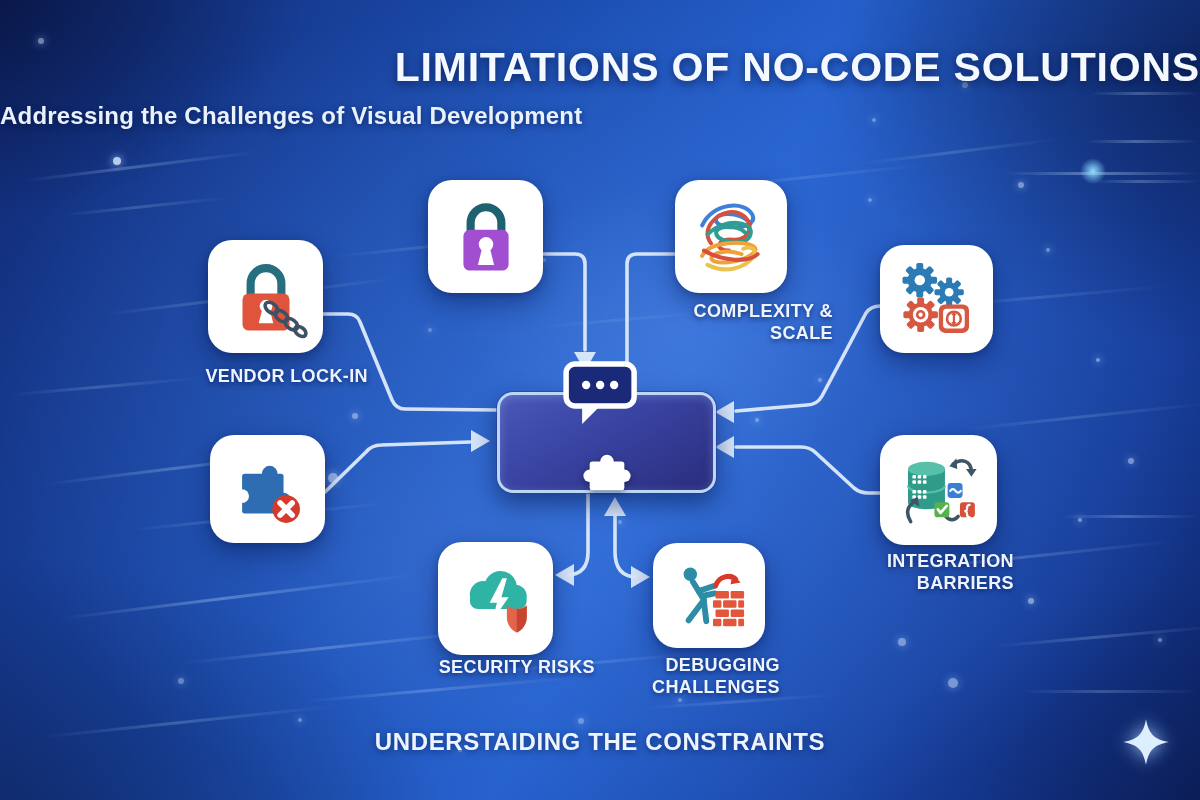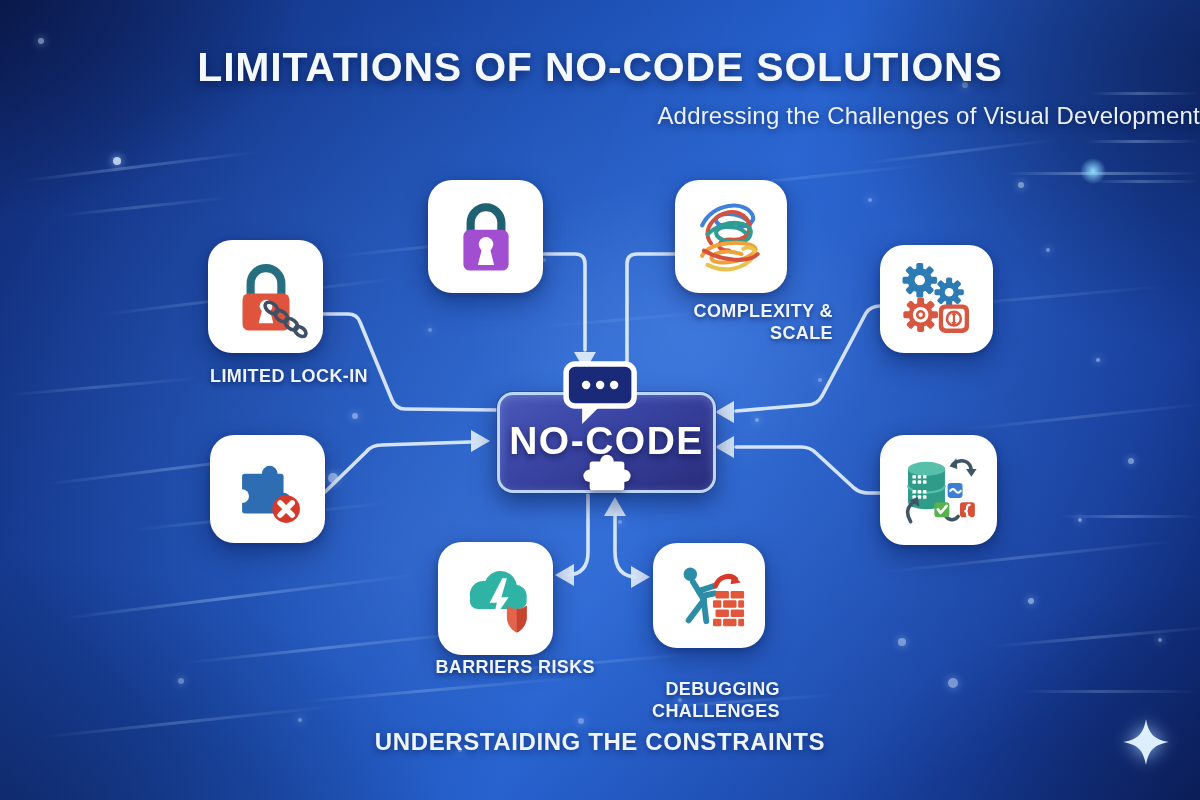--- a/index.html
+++ b/index.html
@@ -16,24 +16,24 @@
   .streak{position:absolute;height:3px;border-radius:2px;filter:blur(.6px);
     background:linear-gradient(90deg,rgba(255,255,255,0),rgba(190,220,255,.9) 45%,rgba(255,255,255,0));}
   .dot{position:absolute;border-radius:50%;background:#d5e7ff;box-shadow:0 0 7px 2px rgba(160,200,255,.55);}
   .glow{position:absolute;border-radius:50%;pointer-events:none;}
   .card{position:absolute;background:#fff;border-radius:24px;
     box-shadow:0 10px 26px rgba(2,18,70,.40), 0 2px 6px rgba(2,18,70,.25);
     display:flex;align-items:center;justify-content:center;}
   .card svg{width:80%;height:80%;}
   .nlabel{position:absolute;color:#eef4fe;font-weight:bold;font-size:18px;line-height:1.22;
     text-align:right;letter-spacing:.4px;text-shadow:0 2px 5px rgba(3,18,70,.6);}
-  .title{position:absolute;left:0;right:0;top:44px;text-align:center;color:#f4f8ff;
+  .title{position:absolute;left:0;right:0;top:44px;text-align:right;color:#f4f8ff;
     font-size:41px;font-weight:bold;letter-spacing:.8px;text-shadow:0 3px 10px rgba(3,15,60,.65);}
-  .subtitle{position:absolute;left:0;right:0;top:102px;text-align:right;color:#e9f1fd;
-    font-size:24px;font-weight:normal;letter-spacing:.2px;text-shadow:0 2px 7px rgba(3,15,60,.55);}
+  .subtitle{position:absolute;left:0;right:0;top:102px;text-align:left;color:#e9f1fd;
+    font-size:24px;font-weight:bold;letter-spacing:.2px;text-shadow:0 2px 7px rgba(3,15,60,.55);}
   .caption{position:absolute;left:0;right:0;top:728px;text-align:center;color:#eef4fe;
     font-size:24px;font-weight:bold;letter-spacing:.6px;text-shadow:0 2px 7px rgba(3,15,60,.55);}
   .center-node{position:absolute;left:497px;top:392px;width:213px;height:95px;border-radius:16px;
     background:linear-gradient(150deg,#4a58b8 0%,#3a45a4 40%,#2a2d7c 100%);
     border:3px solid #bcd6f7;box-shadow:0 0 0 1px rgba(40,60,140,.6), 0 10px 24px rgba(2,14,60,.5), inset 0 2px 10px rgba(190,215,255,.25);
     display:flex;align-items:center;justify-content:center;}
   .node-text{color:#fff;font-size:39px;font-weight:bold;letter-spacing:1.5px;
     text-shadow:0 3px 6px rgba(8,12,50,.55);padding-bottom:4px;}
   .bubble{position:absolute;left:50%;top:-37px;transform:translateX(-58%);width:86px;height:72px;}
   .node-puzzle{position:absolute;left:50%;bottom:-8px;transform:translateX(-50%);width:58px;height:52px;
@@ -139,21 +139,21 @@
       <circle cx="50" cy="61" r="7" fill="#fff"></circle>
       <path d="M46,64 L42,80 H58 L54,64 Z" fill="#fff"></path>
       <g fill="none" stroke="#3f5064" stroke-width="4">
         <ellipse cx="56" cy="63" rx="8" ry="5" transform="rotate(38 56 63)"></ellipse>
         <ellipse cx="67" cy="72" rx="8" ry="5" transform="rotate(38 67 72)"></ellipse>
         <ellipse cx="78" cy="81" rx="8" ry="5" transform="rotate(38 78 81)"></ellipse>
         <ellipse cx="88" cy="89" rx="7" ry="4.5" transform="rotate(38 88 89)"></ellipse>
       </g>
     </svg>
   </div>
-  <div class="nlabel" style="left:168px;top:366px;width:200px">LIMITED LOCK-IN</div>
+  <div class="nlabel" style="left:168px;top:366px;width:200px">VENDOR LOCK-IN</div>
 
   <div class="card" style="left:428px;top:180px;width:115px;height:113px">
     <svg viewBox="0 0 100 100">
       <path d="M33,48 V35 a17,17 0 0 1 34,0 V48" fill="none" stroke="#1e6272" stroke-width="9"></path>
       <rect x="25" y="43" width="50" height="45" rx="7" fill="#a14fd0"></rect>
       <circle cx="50" cy="59" r="8" fill="#fff"></circle>
       <path d="M46,62 L41,82 H59 L54,62 Z" fill="#fff"></path>
     </svg>
   </div>
 
@@ -239,21 +239,21 @@
         <circle cx="36" cy="46" r="15"></circle>
           <circle cx="55" cy="38" r="18"></circle>
           <circle cx="71" cy="48" r="13"></circle>
         <rect x="21" y="44" width="63" height="18" rx="9"></rect>
       </g>
       <path d="M57,28 L43,55 h8 l-5,20 L64,49 h-8 l6,-21 z" fill="#fff"></path>
       <path d="M62,58 c7,5 15,5 22,0 l0,13 c0,10 -8,16 -11,17 c-3,-1 -11,-7 -11,-17 z" fill="#e2644a"></path>
       <path d="M73,61.7 c4,0.6 8,-0.2 11,-3.7 l0,13 c0,10 -8,16 -11,17 z" fill="#c74530"></path>
     </svg>
   </div>
-  <div class="nlabel" style="left:395px;top:657px;width:200px">BARRIERS RISKS</div>
+  <div class="nlabel" style="left:395px;top:657px;width:200px">SECURITY RISKS</div>
 
   <div class="card" style="left:653px;top:543px;width:112px;height:105px">
     <svg viewBox="0 0 100 100">
       <circle cx="28" cy="24" r="8" fill="#2d8ca6"></circle>
       <g fill="none" stroke="#2d8ca6" stroke-width="7" stroke-linecap="round">
         <path d="M31,33 L44,54"></path>
         <path d="M38,44 L56,38"></path>
         <path d="M42,50 L57,47"></path>
         <path d="M44,55 L26,79"></path>
         <path d="M44,55 L47,80"></path>
@@ -267,21 +267,21 @@
         <rect x="58" y="66" width="16" height="9" rx="1.5"></rect>
           <rect x="76" y="66" width="16" height="9" rx="1.5"></rect>
         <rect x="55" y="77" width="10" height="9" rx="1.5"></rect>
           <rect x="67" y="77" width="16" height="9" rx="1.5"></rect>
           <rect x="85" y="77" width="7" height="9" rx="1.5"></rect>
       </g>
       <path d="M58,38 C62,26 76,24 82,30" fill="none" stroke="#d63a2a" stroke-width="6" stroke-linecap="round"></path>
       <polygon points="88,34 78,24 76,36" fill="#d63a2a"></polygon>
     </svg>
   </div>
-  <div class="nlabel" style="left:640px;top:679px;width:140px">DEBUGGING CHALLENGES</div>
+  <div class="nlabel" style="left:640px;top:655px;width:140px">DEBUGGING CHALLENGES</div>
 
   <div class="card" style="left:880px;top:435px;width:117px;height:110px">
     <svg viewBox="0 0 100 100">
       <rect x="15" y="26" width="42" height="38" fill="#2f9c89"></rect>
       <ellipse cx="36" cy="64" rx="21" ry="8" fill="#2f9c89"></ellipse>
       <path d="M15,45 a21,8 0 0 0 42,0" fill="none" stroke="#56c0ab" stroke-width="2.5"></path>
       <ellipse cx="36" cy="26" rx="21" ry="8" fill="#56c0ab"></ellipse>
       <g fill="#fff">
         <rect x="20" y="33" width="4" height="4" rx="1"></rect>
           <rect x="26" y="33" width="4" height="4" rx="1"></rect>
@@ -305,30 +305,30 @@
       <polygon points="62,23 70,14 71,26" fill="#3e5568"></polygon>
       <polygon points="26,58 17,62 28,69" fill="#3e5568"></polygon>
       <rect x="60" y="42" width="17" height="17" rx="3.5" fill="#3b7fd4"></rect>
       <path d="M63,51 q3,-4 6,0 q3,4 6,0" fill="none" stroke="#fff" stroke-width="2.5" stroke-linecap="round"></path>
       <rect x="45" y="64" width="17" height="17" rx="3.5" fill="#57b14c"></rect>
       <path d="M49,72 l3,4 l7,-8" fill="none" stroke="#fff" stroke-width="3" stroke-linecap="round" stroke-linejoin="round"></path>
       <rect x="74" y="64" width="17" height="17" rx="3.5" fill="#d6503a"></rect>
       <path d="M85,67 c-3,0 -3,2 -3,4 c0,2 0,3 -3,3 c3,0 3,1 3,3 c0,2 0,4 3,4" fill="none" stroke="#fff" stroke-width="2.5" stroke-linecap="round"></path>
     </svg>
   </div>
+  <div class="nlabel" style="left:864px;top:551px;width:150px">INTEGRATION BARRIERS</div>
 
   <div class="center-node">
     <svg class="bubble" viewBox="0 0 86 72">
       <rect x="9" y="6" width="68" height="42" rx="9" fill="#1a2a78" stroke="#fff" stroke-width="5.5"></rect>
       <circle cx="29" cy="27" r="4.2" fill="#fff"></circle>
         <circle cx="43" cy="27" r="4.2" fill="#fff"></circle>
         <circle cx="57" cy="27" r="4.2" fill="#fff"></circle>
       <path d="M25,48 L25,66 L43,48 Z" fill="#fff"></path>
     </svg>
-    <div class="node-text">NO-CODE</div>
     <svg class="node-puzzle" viewBox="0 0 60 54">
       <g fill="#fff">
         <rect x="12" y="16" width="36" height="30" rx="3"></rect>
         <circle cx="30" cy="16" r="7"></circle>
         <circle cx="12" cy="31" r="6.5"></circle>
         <circle cx="48" cy="31" r="6.5"></circle>
       </g>
     </svg>
   </div>
 

